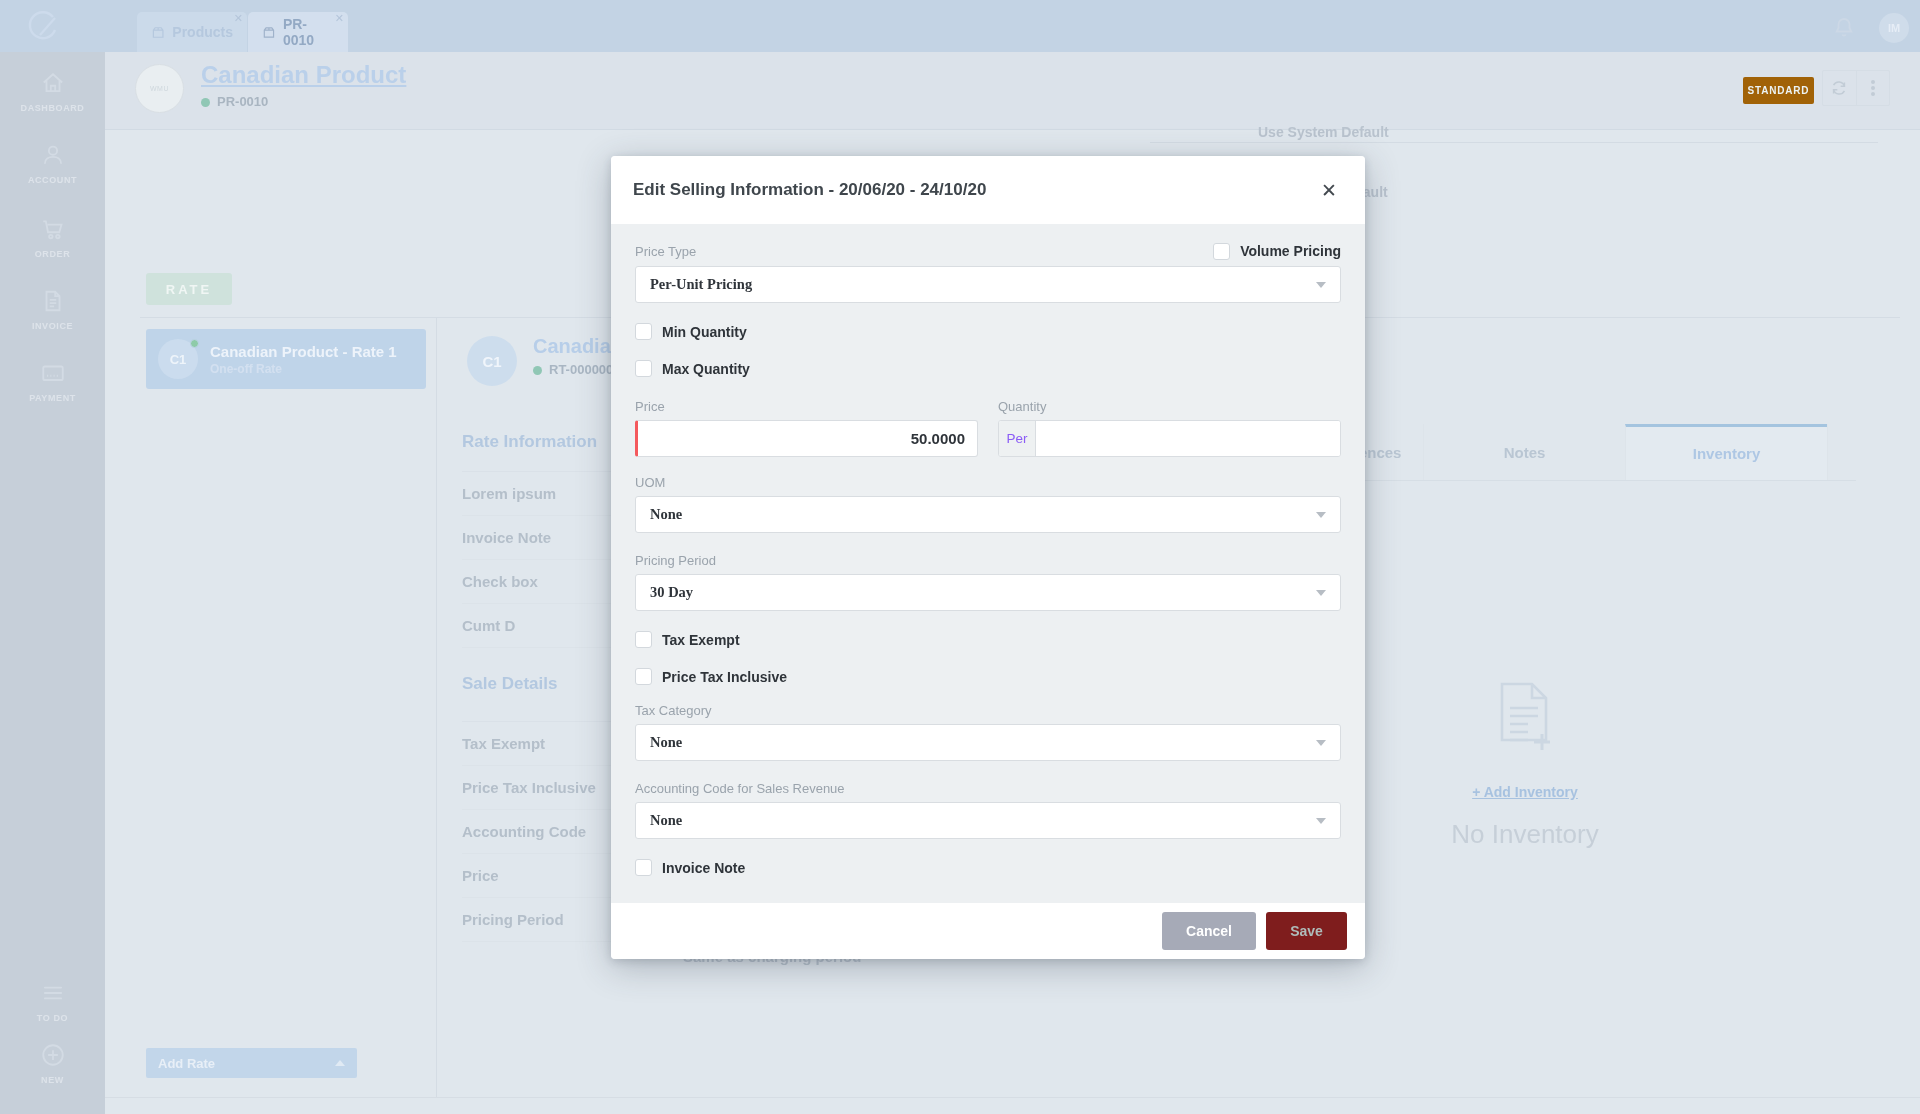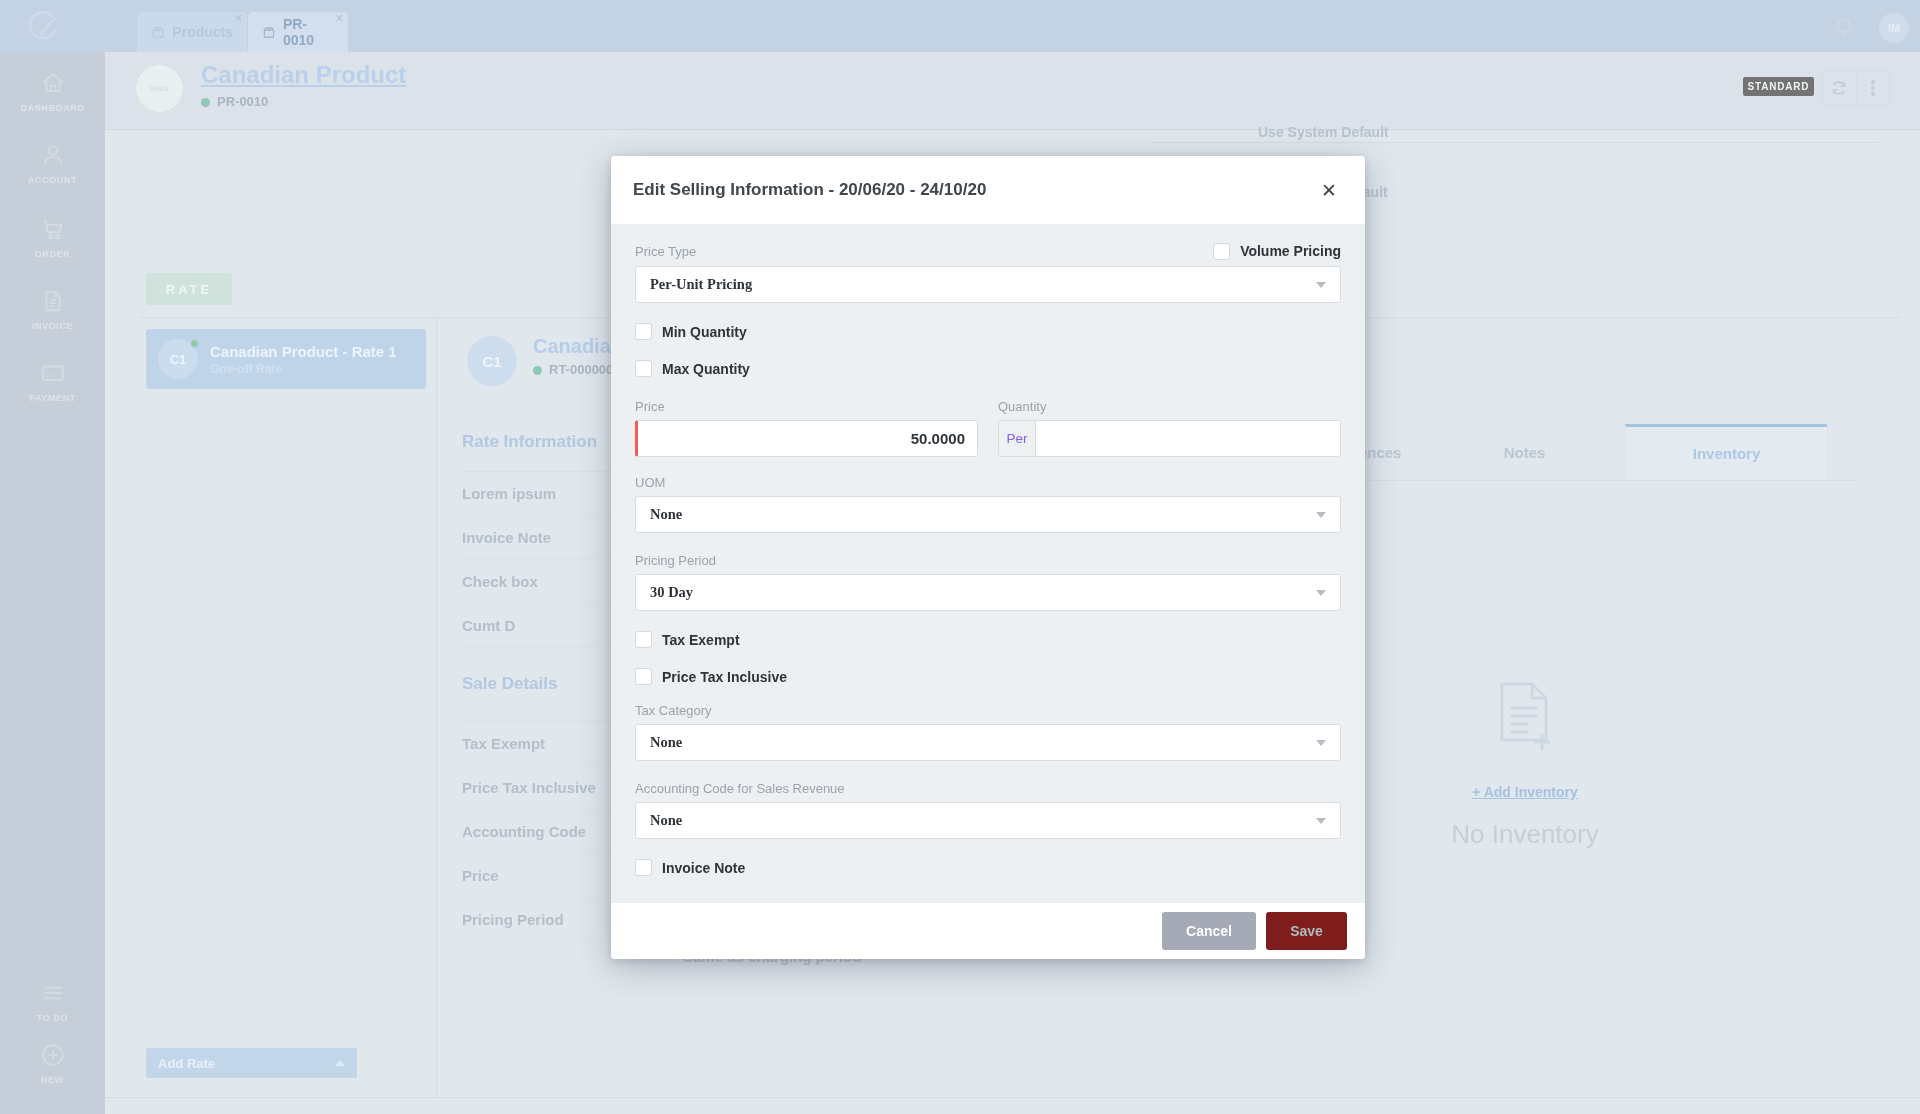--- a/index.html
+++ b/index.html
@@ -21,21 +21,21 @@
   .sidebar { position:absolute; left:0; top:52px; width:105px; height:1062px; background:#c6cfd9; }
   .side-item { position:absolute; left:0; width:105px; display:flex; flex-direction:column; align-items:center; gap:7px; color:#d3dbe4; }
   .side-item .slabel { font-size:9px; font-weight:700; letter-spacing:.6px; color:#dde3ea; }
   .side-item svg { width:26px; height:26px; }
 
   .headerband { position:absolute; left:105px; top:52px; width:1815px; height:78px; background:#dbe2ea; border-bottom:1px solid #d1dae3; }
   .seal { position:absolute; left:135px; top:64px; width:49px; height:49px; border-radius:50%; background:#e9eef1; border:1px solid #d9dfe4; color:#cfd7dd; display:flex; align-items:center; justify-content:center; font-size:7px; letter-spacing:.5px; }
   .pg-title { position:absolute; left:201px; top:61px; font-size:24px; font-weight:700; color:#bad0ea;text-decoration:underline; }
   .pg-dot { position:absolute; left:201px; top:98px; width:9px; height:9px; border-radius:50%; background:#90c7b5; }
   .pg-code { position:absolute; left:217px; top:94px; font-size:13px; font-weight:600; color:#a9b5c1; }
-  .badge { position:absolute; left:1743px; top:77px; width:71px; height:19px; background:#737373; border-radius:2px; color:#ecf3f4; font-size:10px; font-weight:700; letter-spacing:.8px; display:flex; align-items:center; justify-content:center; }
+  .badge { position:absolute; left:1743px; top:77px; width:71px; height:27px; background:#a16207; border-radius:2px; color:#ecf3f4; font-size:10px; font-weight:700; letter-spacing:.8px; display:flex; align-items:center; justify-content:center; }
   .hdr-btns { position:absolute; left:1822px; top:70px; width:68px; height:36px; border:1px solid #d5dde5; border-radius:2px; display:flex; }
   .hdr-btn { flex:1; display:flex; align-items:center; justify-content:center; color:#c2ccd6; }
   .hdr-btn + .hdr-btn { border-left:1px solid #d5dde5; }
   .kebab span { display:block; width:4px; height:4px; border-radius:50%; background:#c2ccd6; margin:2px auto; }
 
   .usd-top { position:absolute; left:1258px; top:124px; font-size:14px; font-weight:600; color:#b9c3ce; }
   .usd-divider { position:absolute; left:1150px; top:142px; width:728px; height:1px; background:#d3dbe3; }
   .frag-ate { position:absolute; left:1308px; top:165px; font-size:15px; font-weight:700; color:#a0abb7;text-align:center; }
   .usd-mid { position:absolute; left:1257px; top:184px; font-size:14px; font-weight:600; color:#b9c3ce; }
 

